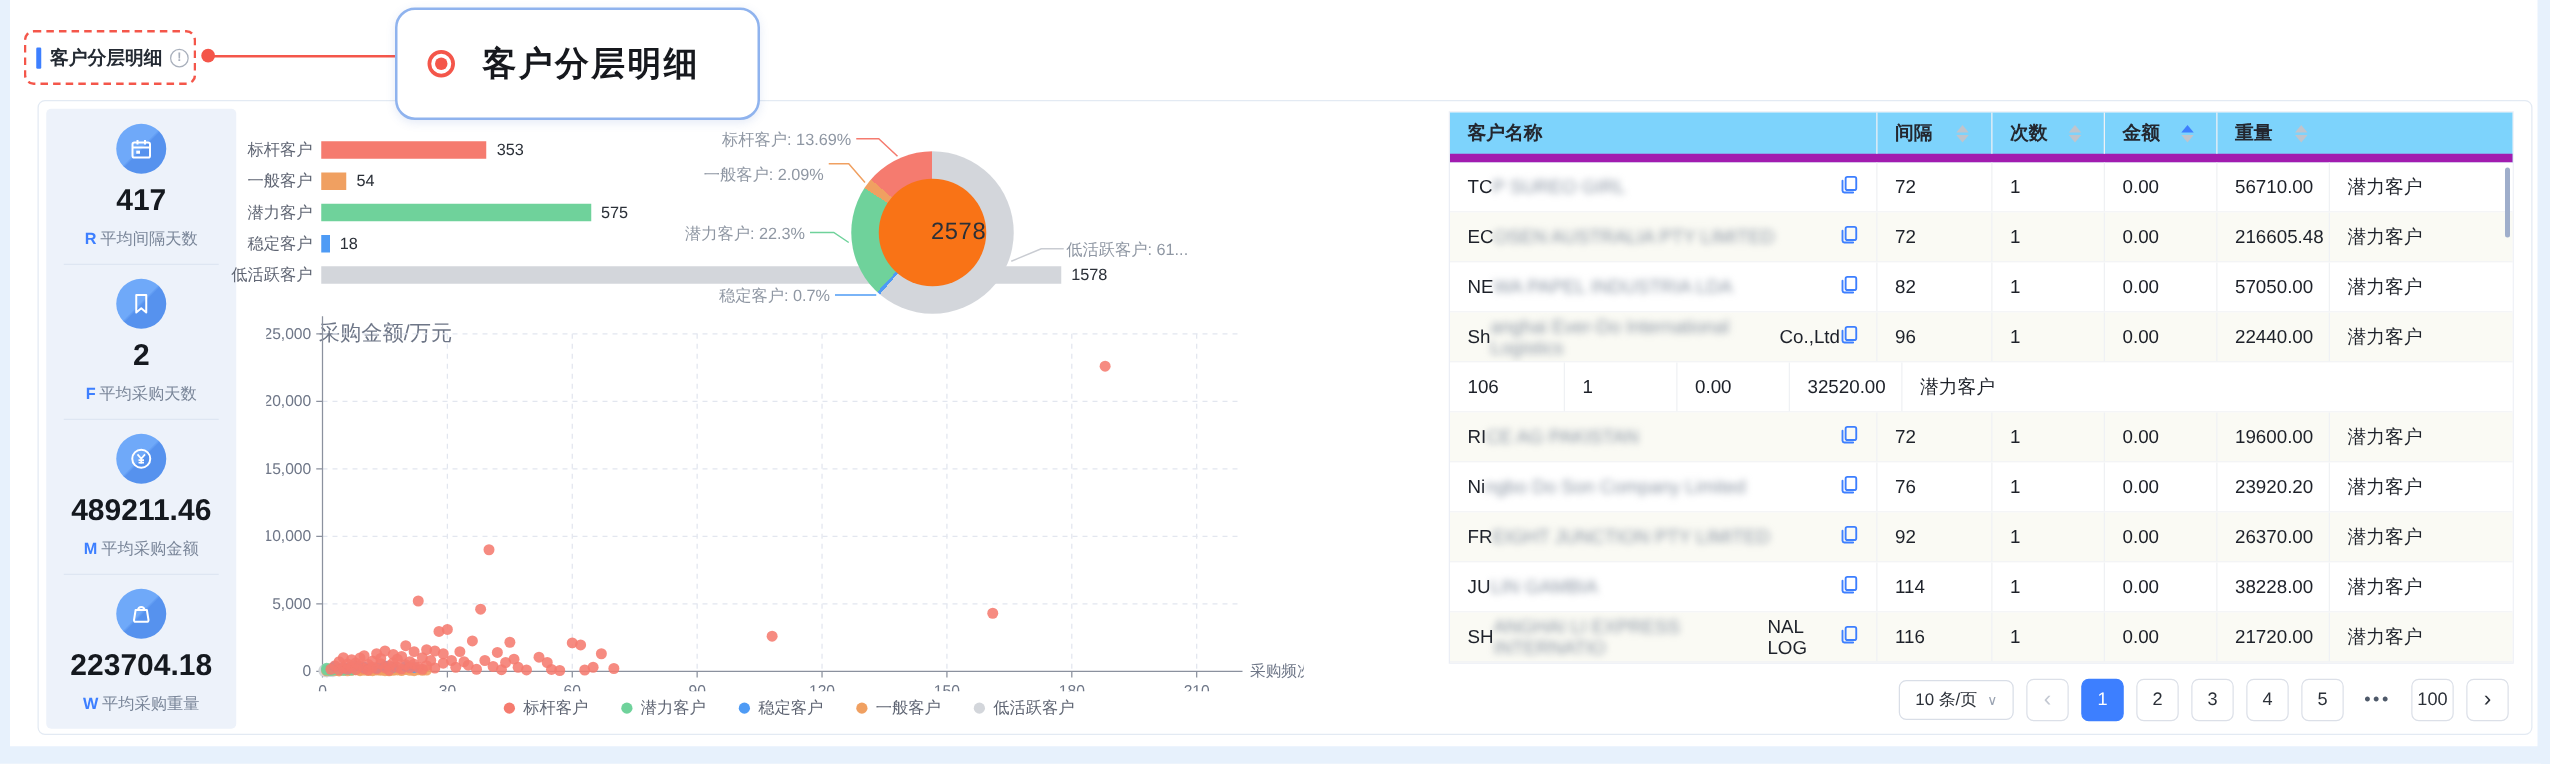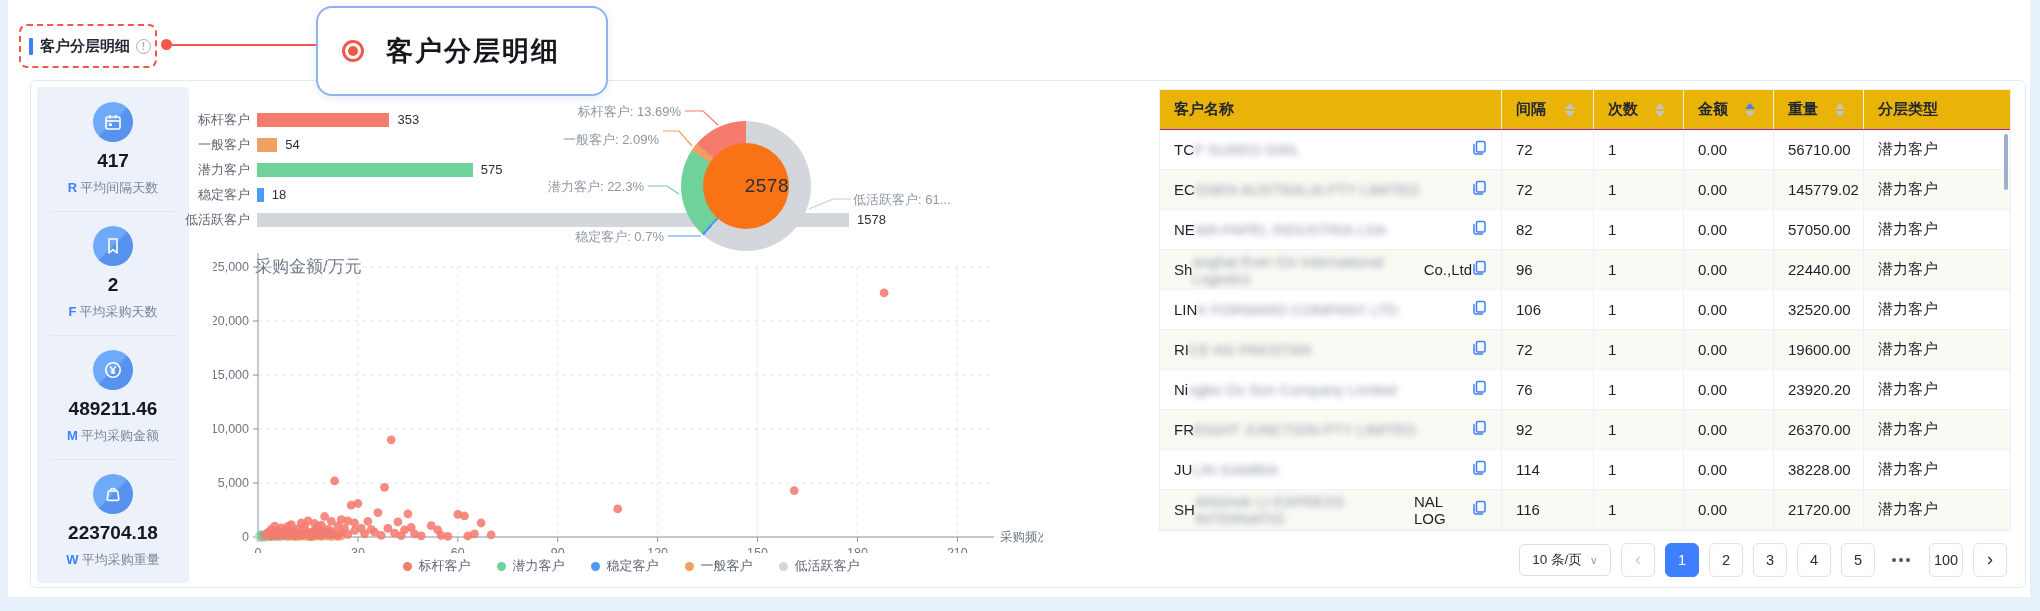--- a/index.html
+++ b/index.html
@@ -20,21 +20,21 @@
   .callout-text { font-size:27px; font-weight:bold; color:#16181D; margin-left:22px; letter-spacing:2px; }
 
   
   .card { position:absolute; left:22px; top:80px; width:1996px; height:508px; background:#fff; border:1px solid #E3EAF3; border-radius:6px; }
 
   
   .kpi-panel { position:absolute; left:6px; top:6px; width:152px; height:496px; background:#EDF2FA; border-radius:4px; display:flex; flex-direction:column; }
   .kpi { flex:1; display:flex; flex-direction:column; align-items:center; justify-content:center; position:relative; }
   .kpi + .kpi::before { content:""; position:absolute; top:0; left:14px; right:14px; height:1px; background:#DEE6F2; }
   .kpi-icon { width:40px; height:40px; border-radius:50%; background:linear-gradient(135deg,#6FA9F9 48%,#5692EE 52%); display:flex; align-items:center; justify-content:center; margin-bottom:8px; }
-  .kpi-value { font-size:19px; font-weight:bold; color:#15191F; }
+  .kpi-value { font-size:24px; font-weight:bold; color:#15191F; }
   .kpi-label { font-size:13px; color:#7A8699; margin-top:7px; }
   .kpi-letter { color:#3D7FFF; font-weight:bold; margin-right:3px; }
 
   
   .bar-chart { position:absolute; left:100px; top:26px; width:780px; }
   .bar-row { display:flex; align-items:center; height:25px; }
   .bar-label { width:126px; text-align:right; font-size:13px; color:#5F6573; padding-right:7px; flex:none; }
   .bar-rect { height:14px; flex:none; }
   .bar-value { font-size:13px; color:#2B3038; margin-left:8px; }
 
@@ -50,21 +50,21 @@
   .scatter-title { position:absolute; left:224px; top:174px; font-size:17px; color:#6E7687; }
   .scatter-svg { position:absolute; left:182px; top:160px; }
   .legend { position:absolute; left:180px; top:476px; width:840px; display:flex; justify-content:center; gap:26px; }
   .legend-item { display:flex; align-items:center; gap:7px; font-size:13px; color:#5F6573; }
   .legend-dot { width:9px; height:9px; border-radius:50%; }
 
   
   .table { position:absolute; left:1128px; top:8px; width:852px; border:1px solid #EBEEF5; font-size:15px; }
   .t-row { display:flex; height:40px; align-items:stretch; border-bottom:1px solid #F1F2F5; background:#fff; }
   .t-row.alt { background:#FAFAF4; }
-  .t-head { background:#eab308; border-bottom:1px solid #a21caf; font-weight:bold; color:#23272F; }
+  .t-head { background:#7dd3fc; border-bottom:7px solid #a21caf; font-weight:bold; color:#23272F; }
   .t-cell { display:flex; align-items:center; padding:0 14px; border-right:1px solid #EFF1F4; overflow:hidden; }
   .t-cell:last-child { border-right:none; }
   .c0{width:342px;} .c1{width:92px;} .c2{width:90px;} .c3{width:90px;} .c4{width:90px;} .c5{width:146px;}
   .carets { display:inline-flex; flex-direction:column; gap:2px; margin-left:auto; margin-right:4px; cursor:pointer; }
   .caret-up { width:0; height:0; border-left:5px solid transparent; border-right:5px solid transparent; border-bottom:6px solid #C0C4CC; }
   .caret-dn { width:0; height:0; border-left:5px solid transparent; border-right:5px solid transparent; border-top:6px solid #C0C4CC; }
   .caret-up.on { border-bottom-color:#3D7FFF; }
   .blurred { filter:blur(3px); color:#8D97A5; }
   .copy-icon { margin-left:auto; flex:none; cursor:pointer; }
   .scrollbar-thumb { position:absolute; right:2px; top:44px; width:4px; height:56px; background:#9FAECB; border-radius:2px; }
@@ -447,23 +447,20 @@
               <i class="caret-dn"></i>
             </span>
           </div>
           <div class="t-cell c4">
             <span>重量</span>
             <span class="carets">
               <i class="caret-up"></i>
               <i class="caret-dn"></i>
             </span>
           </div>
-          <div class="t-cell c5">
-            <span>分层类型</span>
-          </div>
         </div>
         <div class="t-row">
           <div class="t-cell c0">
             <span>TC</span>
             <span class="blurred">P SUREO GIRL</span>
             <span class="copy-icon"><svg width="15" height="16" viewBox="0 0 15 16">
                 <rect x="4.5" y="1.5" width="8.5" height="10.5" rx="1.5" fill="none" stroke="#3D7FFF" stroke-width="1.5"></rect>
                 <path d="M10.5 14 H3.5 A1.6 1.6 0 0 1 2 12.5 V4.5" fill="none" stroke="#3D7FFF" stroke-width="1.5" stroke-linecap="round"></path>
               </svg></span>
           </div>
@@ -478,21 +475,21 @@
             <span>EC</span>
             <span class="blurred">OSEN AUSTRALIA PTY LIMITED</span>
             <span class="copy-icon"><svg width="15" height="16" viewBox="0 0 15 16">
                 <rect x="4.5" y="1.5" width="8.5" height="10.5" rx="1.5" fill="none" stroke="#3D7FFF" stroke-width="1.5"></rect>
                 <path d="M10.5 14 H3.5 A1.6 1.6 0 0 1 2 12.5 V4.5" fill="none" stroke="#3D7FFF" stroke-width="1.5" stroke-linecap="round"></path>
               </svg></span>
           </div>
           <div class="t-cell c1">72</div>
           <div class="t-cell c2">1</div>
           <div class="t-cell c3">0.00</div>
-          <div class="t-cell c4">145779.02</div>
+          <div class="t-cell c4">216605.48</div>
           <div class="t-cell c5">潜力客户</div>
         </div>
         <div class="t-row">
           <div class="t-cell c0">
             <span>NE</span>
             <span class="blurred">WA PAPEL INDUSTRIA LDA</span>
             <span class="copy-icon"><svg width="15" height="16" viewBox="0 0 15 16">
                 <rect x="4.5" y="1.5" width="8.5" height="10.5" rx="1.5" fill="none" stroke="#3D7FFF" stroke-width="1.5"></rect>
                 <path d="M10.5 14 H3.5 A1.6 1.6 0 0 1 2 12.5 V4.5" fill="none" stroke="#3D7FFF" stroke-width="1.5" stroke-linecap="round"></path>
               </svg></span>
@@ -513,28 +510,20 @@
                 <path d="M10.5 14 H3.5 A1.6 1.6 0 0 1 2 12.5 V4.5" fill="none" stroke="#3D7FFF" stroke-width="1.5" stroke-linecap="round"></path>
               </svg></span>
           </div>
           <div class="t-cell c1">96</div>
           <div class="t-cell c2">1</div>
           <div class="t-cell c3">0.00</div>
           <div class="t-cell c4">22440.00</div>
           <div class="t-cell c5">潜力客户</div>
         </div>
         <div class="t-row">
-          <div class="t-cell c0">
-            <span>LIN</span>
-            <span class="blurred">K FORWARD COMPANY LTD</span>
-            <span class="copy-icon"><svg width="15" height="16" viewBox="0 0 15 16">
-                <rect x="4.5" y="1.5" width="8.5" height="10.5" rx="1.5" fill="none" stroke="#3D7FFF" stroke-width="1.5"></rect>
-                <path d="M10.5 14 H3.5 A1.6 1.6 0 0 1 2 12.5 V4.5" fill="none" stroke="#3D7FFF" stroke-width="1.5" stroke-linecap="round"></path>
-              </svg></span>
-          </div>
           <div class="t-cell c1">106</div>
           <div class="t-cell c2">1</div>
           <div class="t-cell c3">0.00</div>
           <div class="t-cell c4">32520.00</div>
           <div class="t-cell c5">潜力客户</div>
         </div>
         <div class="t-row alt">
           <div class="t-cell c0">
             <span>RI</span>
             <span class="blurred">CE AG PAKISTAN</span>

